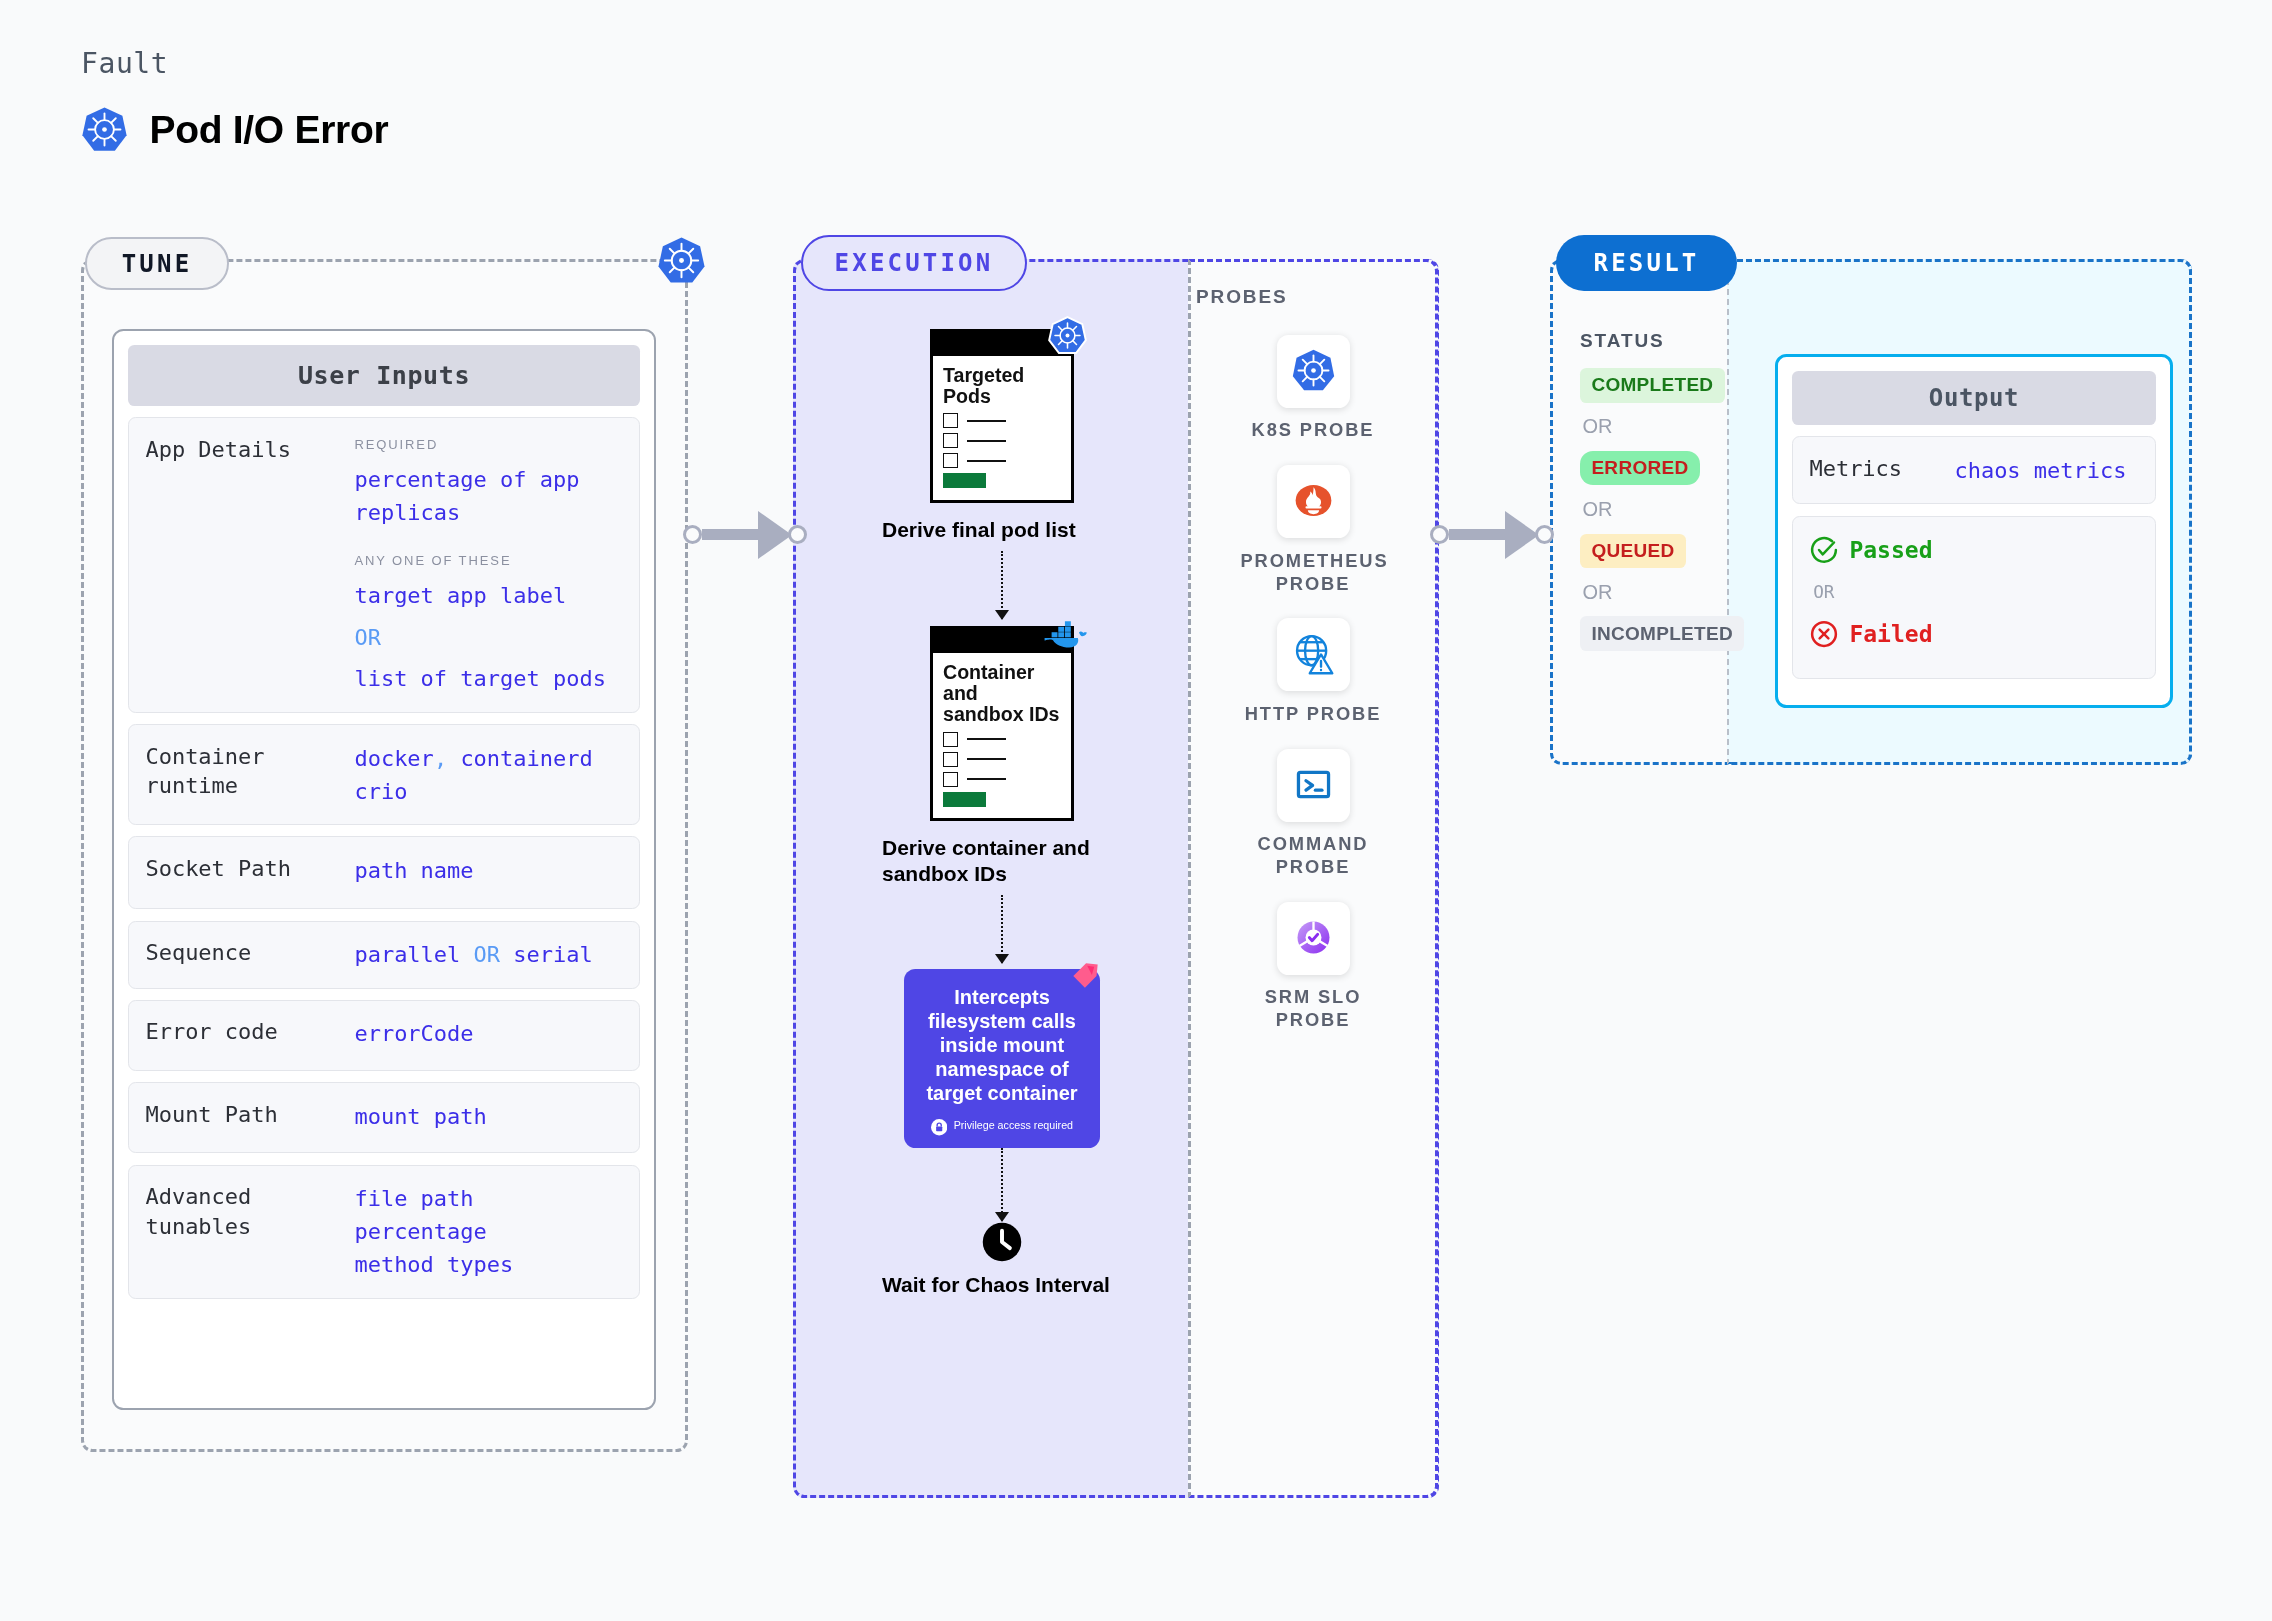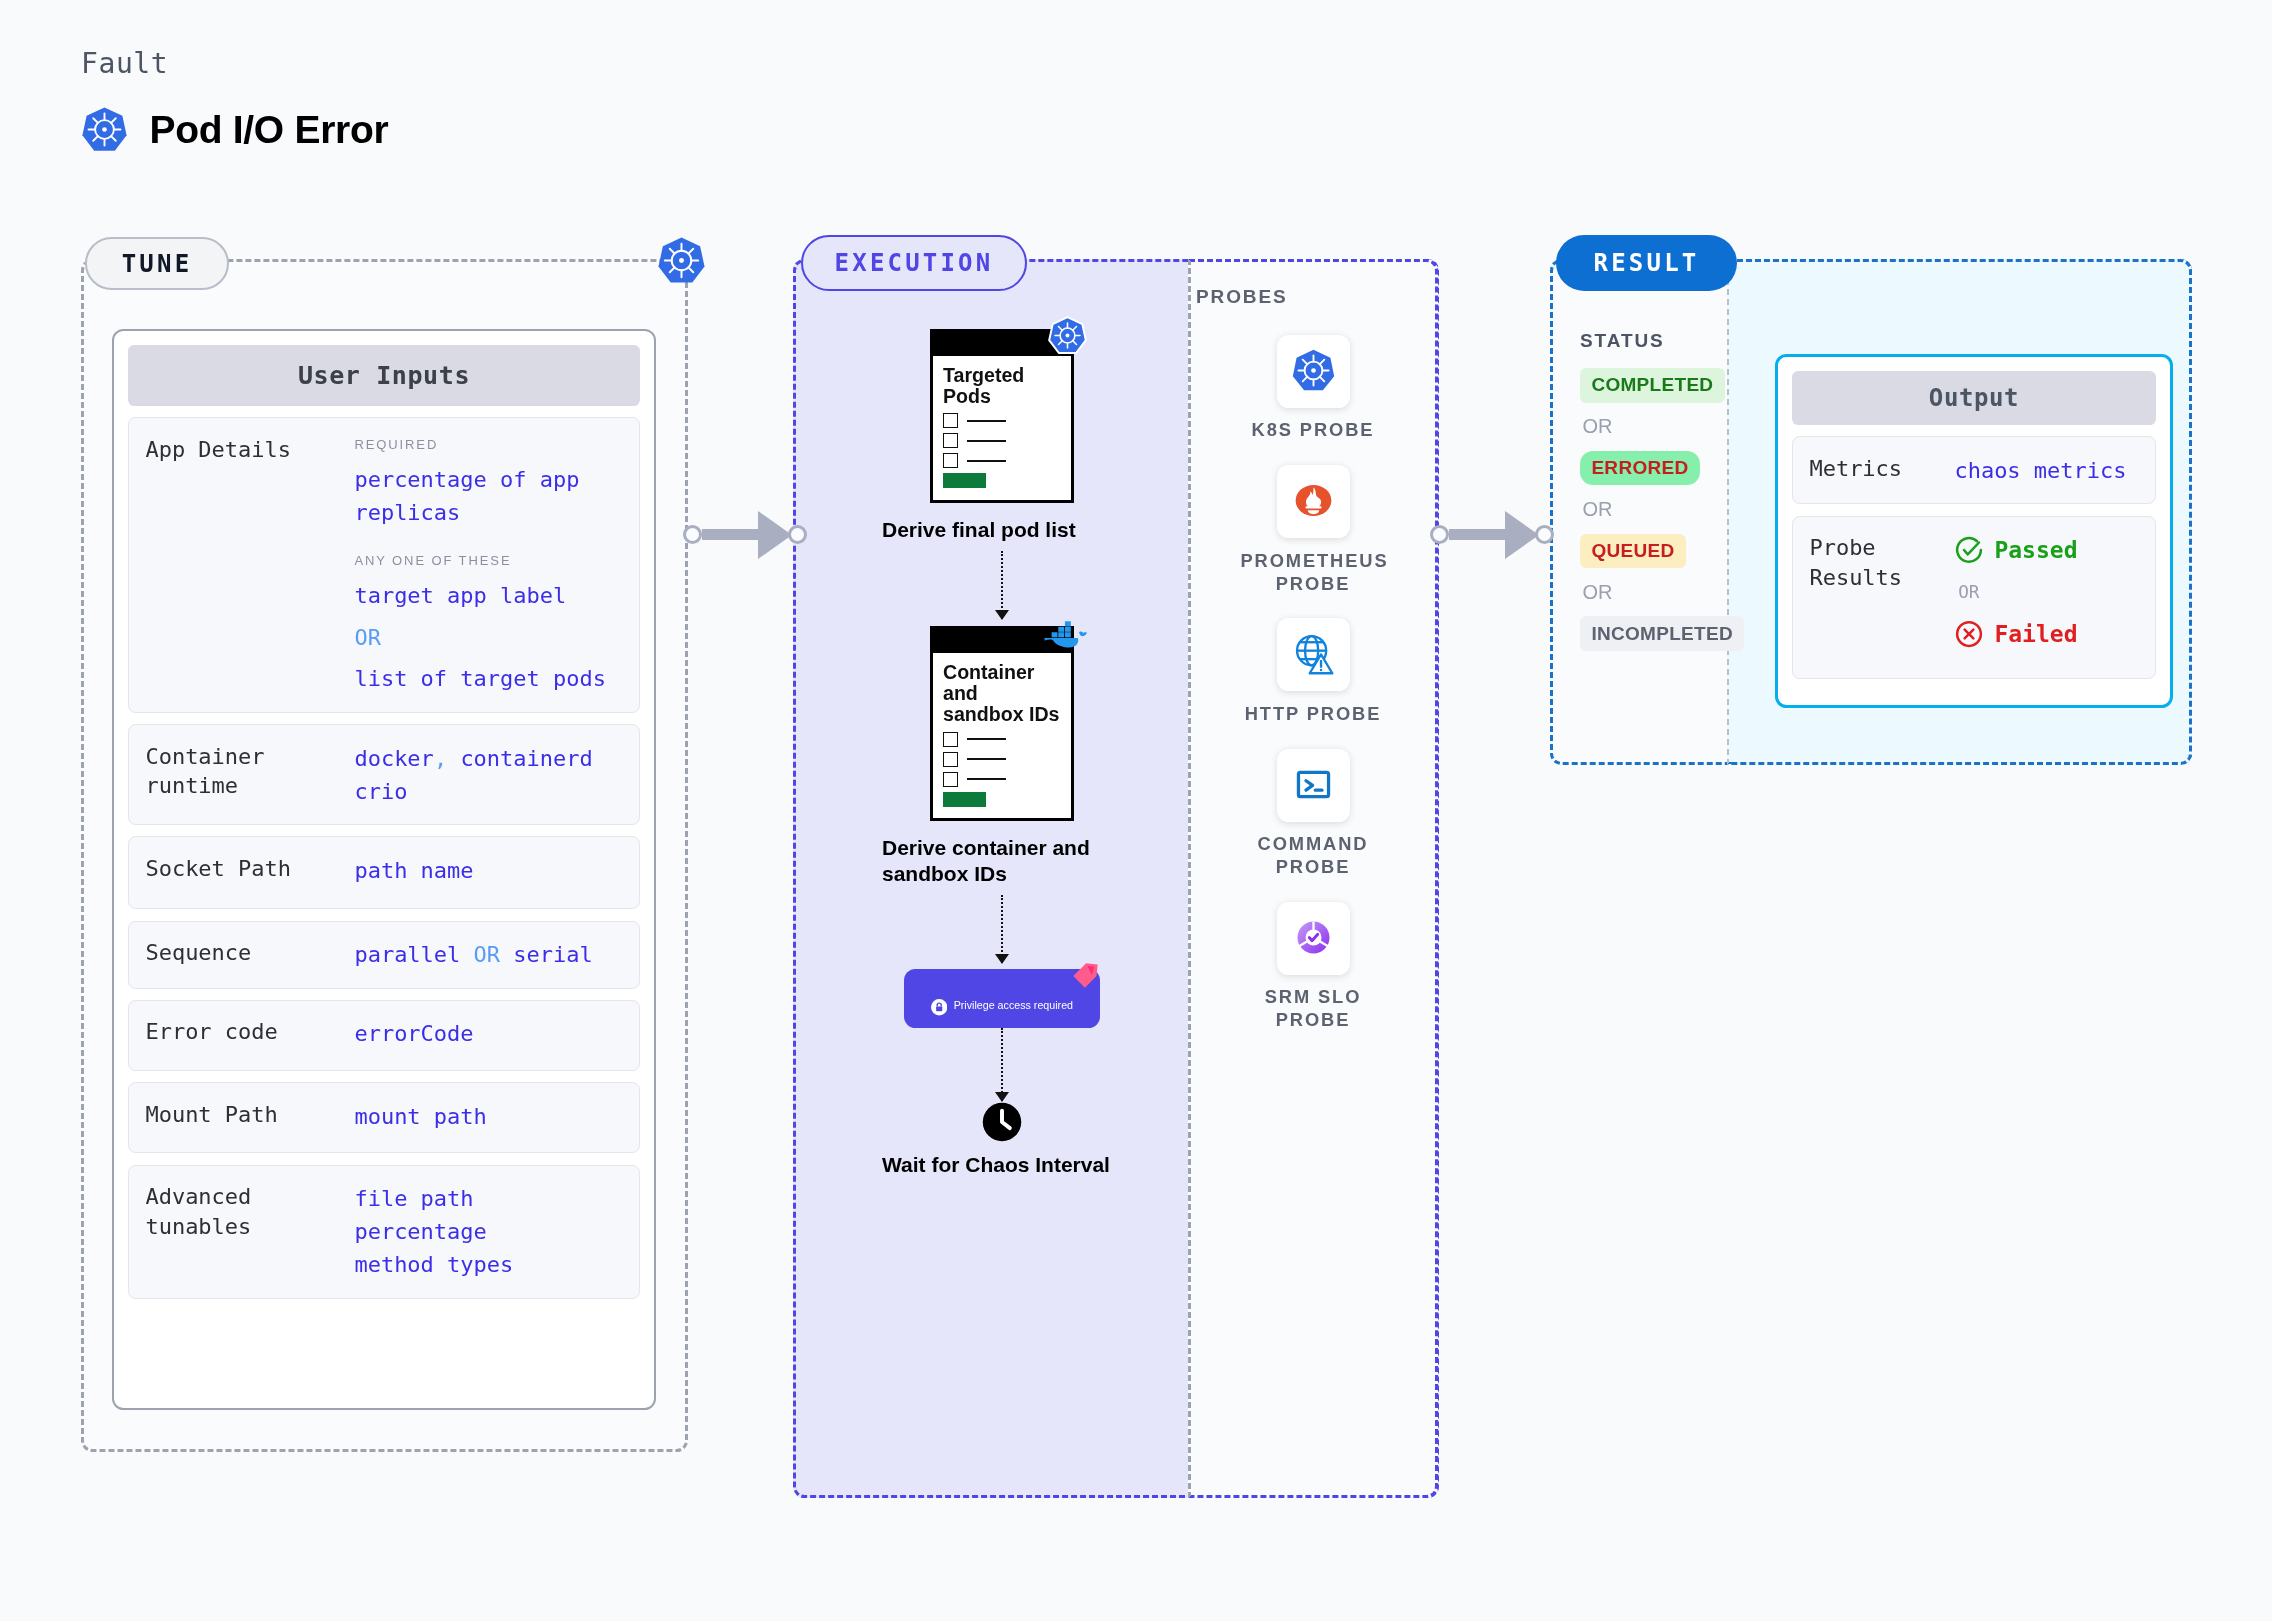--- a/index.html
+++ b/index.html
@@ -415,20 +415,21 @@
       </span>
     </div>
     <div class="step-cap">Derive container and sandbox IDs</div>
 
     <div class="v-arrow" style="height:68px;margin-top:8.8px">
       <div class="dots"></div>
       <span class="head"></span>
     </div>
 
     <div class="purple-box" style="margin-top:6.3px">
+      <div class="pb-text">Intercepts filesystem calls inside mount namespace of target container</div>
       <div class="pb-priv">
         <span class="pb-lock">
           <svg viewBox="0 0 24 24">
               <circle cx="12" cy="12" r="12" fill="#fff"></circle>
           <path d="M9 11V9a3 3 0 016 0v2" stroke="#4f46e5" stroke-width="2" fill="none"></path>
           <rect x="7.5" y="11" width="9" height="7" rx="1.2" fill="#4f46e5"></rect>
             </svg>
         </span>
         <span>Privilege access required</span>
       </div>
@@ -569,21 +570,20 @@
     <div class="card-hdr out">Output</div>
 
     <div class="row" style="min-height:66px">
       <div class="row-k out-row-k">Metrics</div>
       <div class="row-v">
         <span class="v-mono">chaos metrics</span>
       </div>
     </div>
 
     <div class="row" style="min-height:163px">
-      <div class="row-k out-row-k">Probe Results</div>
       <div class="row-v">
         <div class="pr-line">
           <span class="ico">
             <svg viewBox="0 0 48 48" fill="none" stroke="#18a018" stroke-width="4" stroke-linecap="round" stroke-linejoin="round">
               <path d="M43 24a19 19 0 11-6-14"></path>
                 <polyline points="16,24 22,31 40,12"></polyline>
             </svg>
           </span>
           <span class="pr-pass">Passed</span>
         </div>

